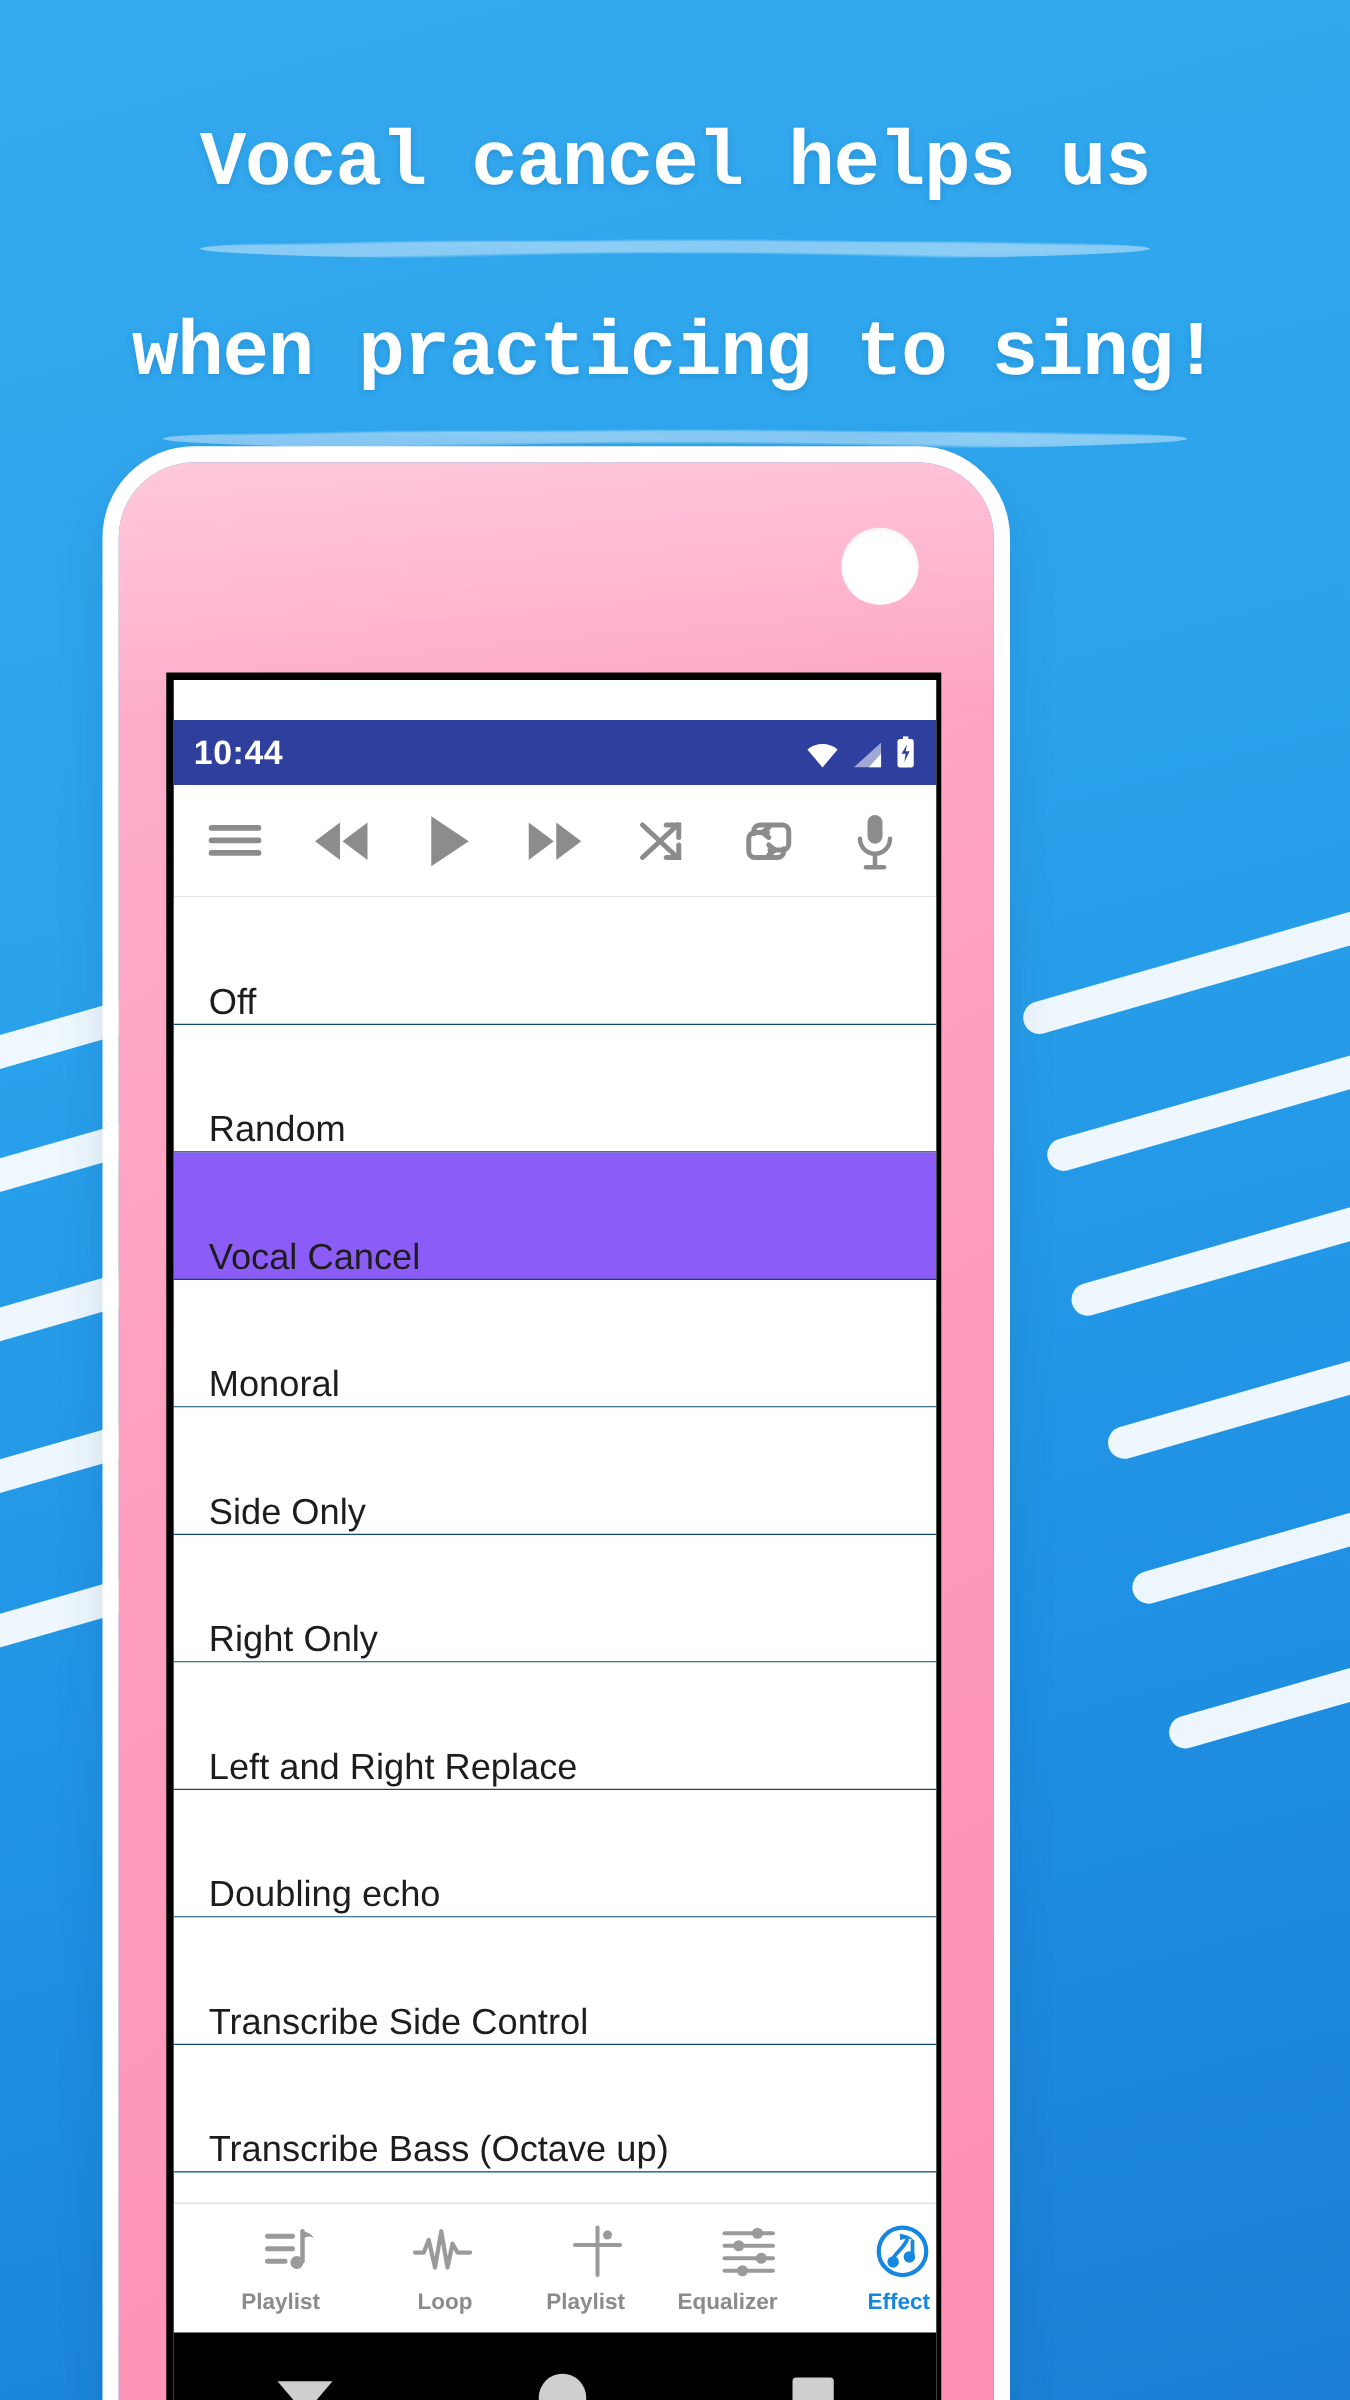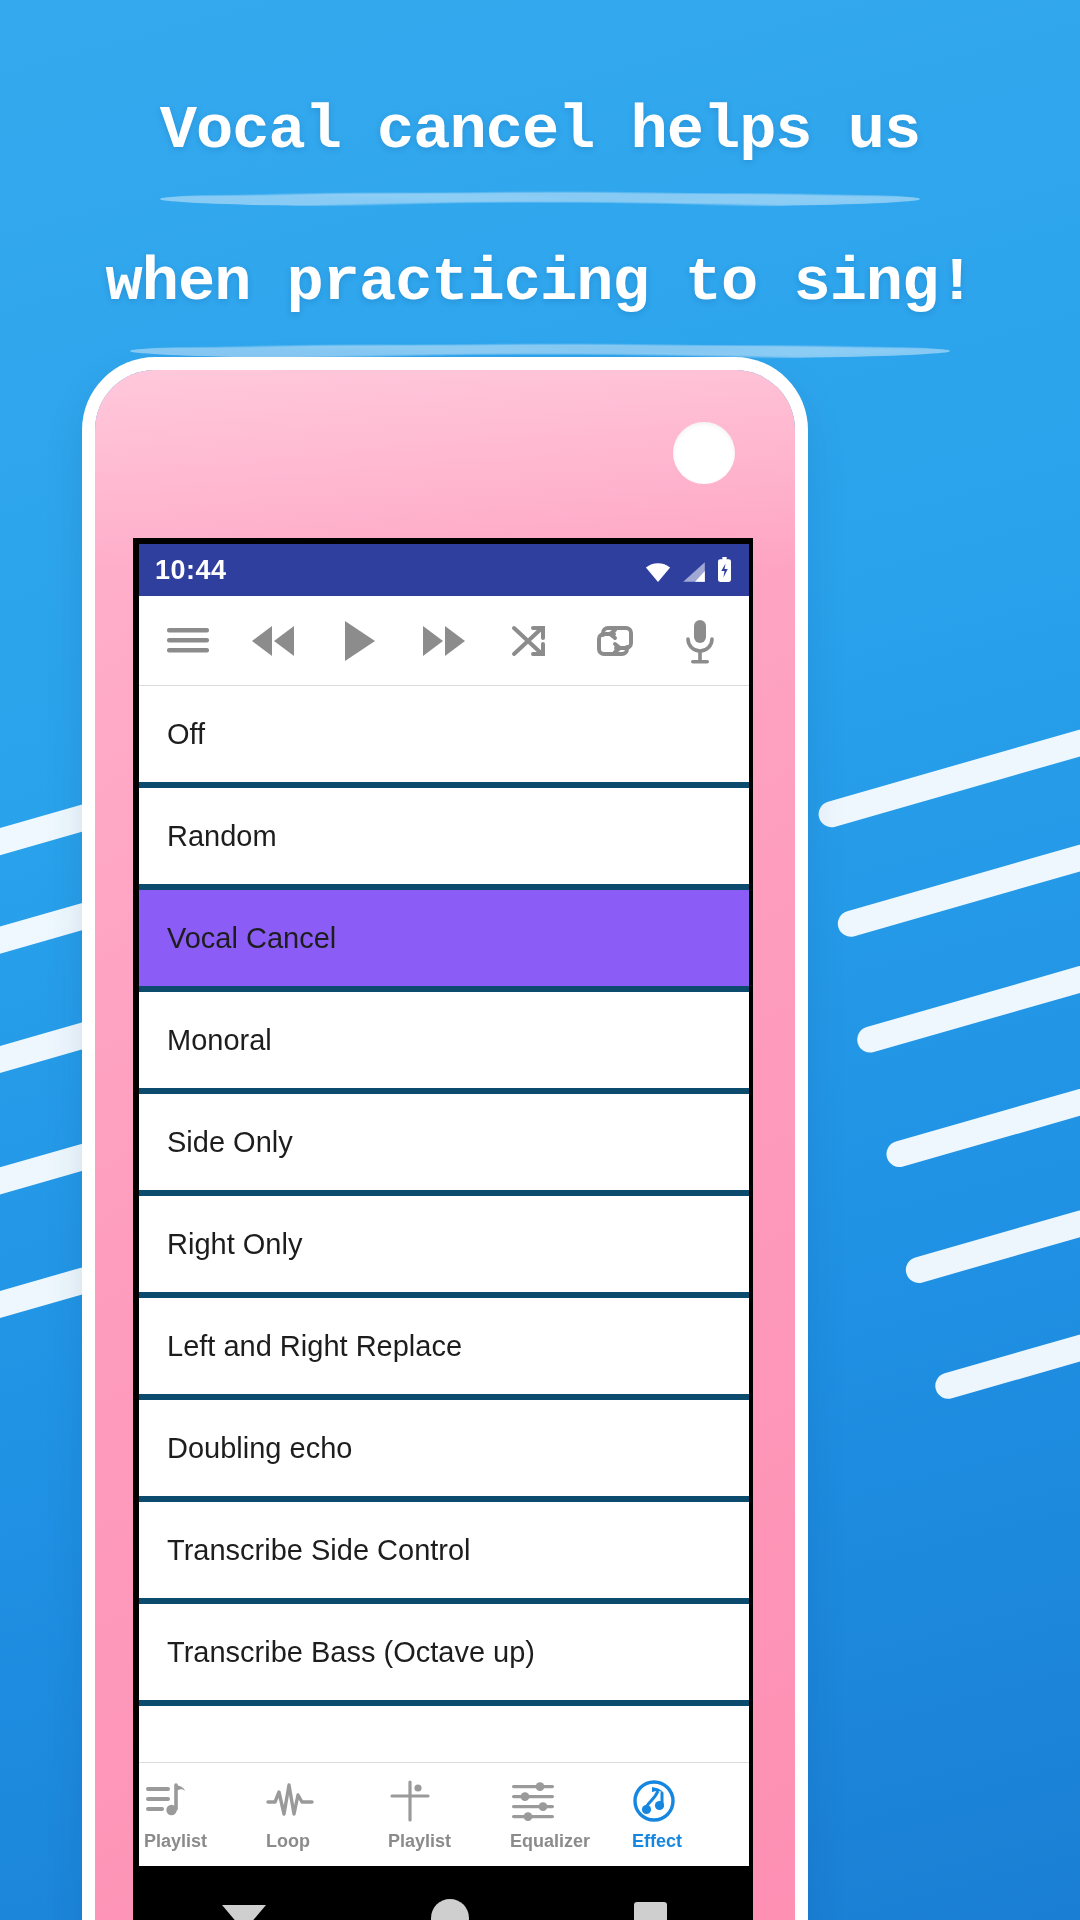--- a/index.html
+++ b/index.html
@@ -73,48 +73,48 @@
   
   .screen {
     position:absolute; left:38px; top:168px; width:620px; height:1432px;
     background:#000000; padding:6px 4px 0 6px; overflow:hidden;
   }
   .app { width:610px; height:1426px; background:#ffffff; position:relative; overflow:hidden; }
 
   
   .statusbar {
     height:52px; background:#2f3f9e; display:flex; align-items:center;
-    justify-content:space-between; padding:0 16px; color:#fff;
+    justify-content:space-between; padding:0 16px; color:#fff;margin-top:32px;
   }
   .clock { font-size:27px; font-weight:bold; letter-spacing:.5px; }
   .sys-icons { display:flex; align-items:flex-end; gap:9px; }
 
   
   .toolbar {
     height:90px; display:flex; align-items:center; justify-content:space-around;
     background:#ffffff; border-bottom:1px solid #dcdcdc; padding:0 6px;
   }
   .tb-btn { width:62px; height:62px; display:flex; align-items:center; justify-content:center; }
 
   
   .list { background:#ffffff; }
   .row {
-    height:102px; display:flex; align-items:center; padding:0 28px;
-    border-bottom:6px solid #0c4a6e; background:#ffffff;
+    height:102px; display:flex; align-items:flex-end; padding:0 28px;
+    border-bottom:1px solid #0c4a6e; background:#ffffff;
   }
   .row.selected { background:#8b5cf6; }
   .row-label { font-size:29px; color:#1d1d1d; font-family:"Liberation Sans", sans-serif; }
 
   
   .tabbar {
     position:absolute; left:0; bottom:104px; width:610px; height:104px;
     background:#ffffff; border-top:1px solid #dddddd;
     display:flex; align-items:center; justify-content:space-around;
   }
-  .tab { width:112px; display:flex; flex-direction:column; align-items:flex-start; gap:6px; }
+  .tab { width:112px; display:flex; flex-direction:column; align-items:flex-end; gap:6px; }
   .tab-label { font-size:18px; color:#8b8b8b; font-weight:bold; }
   .tab.active .tab-label { color:#1687e0; }
   .tab-ico { height:48px; display:flex; align-items:center; justify-content:center; }
 
   
   .navbar {
     position:absolute; left:0; bottom:0; width:610px; height:104px;
     background:#000000; display:flex; align-items:center; justify-content:space-around;
   }
   .nav-back { width:0;height:0; border-left:22px solid transparent; border-right:22px solid transparent; border-top:26px solid #cfcfcf; }

